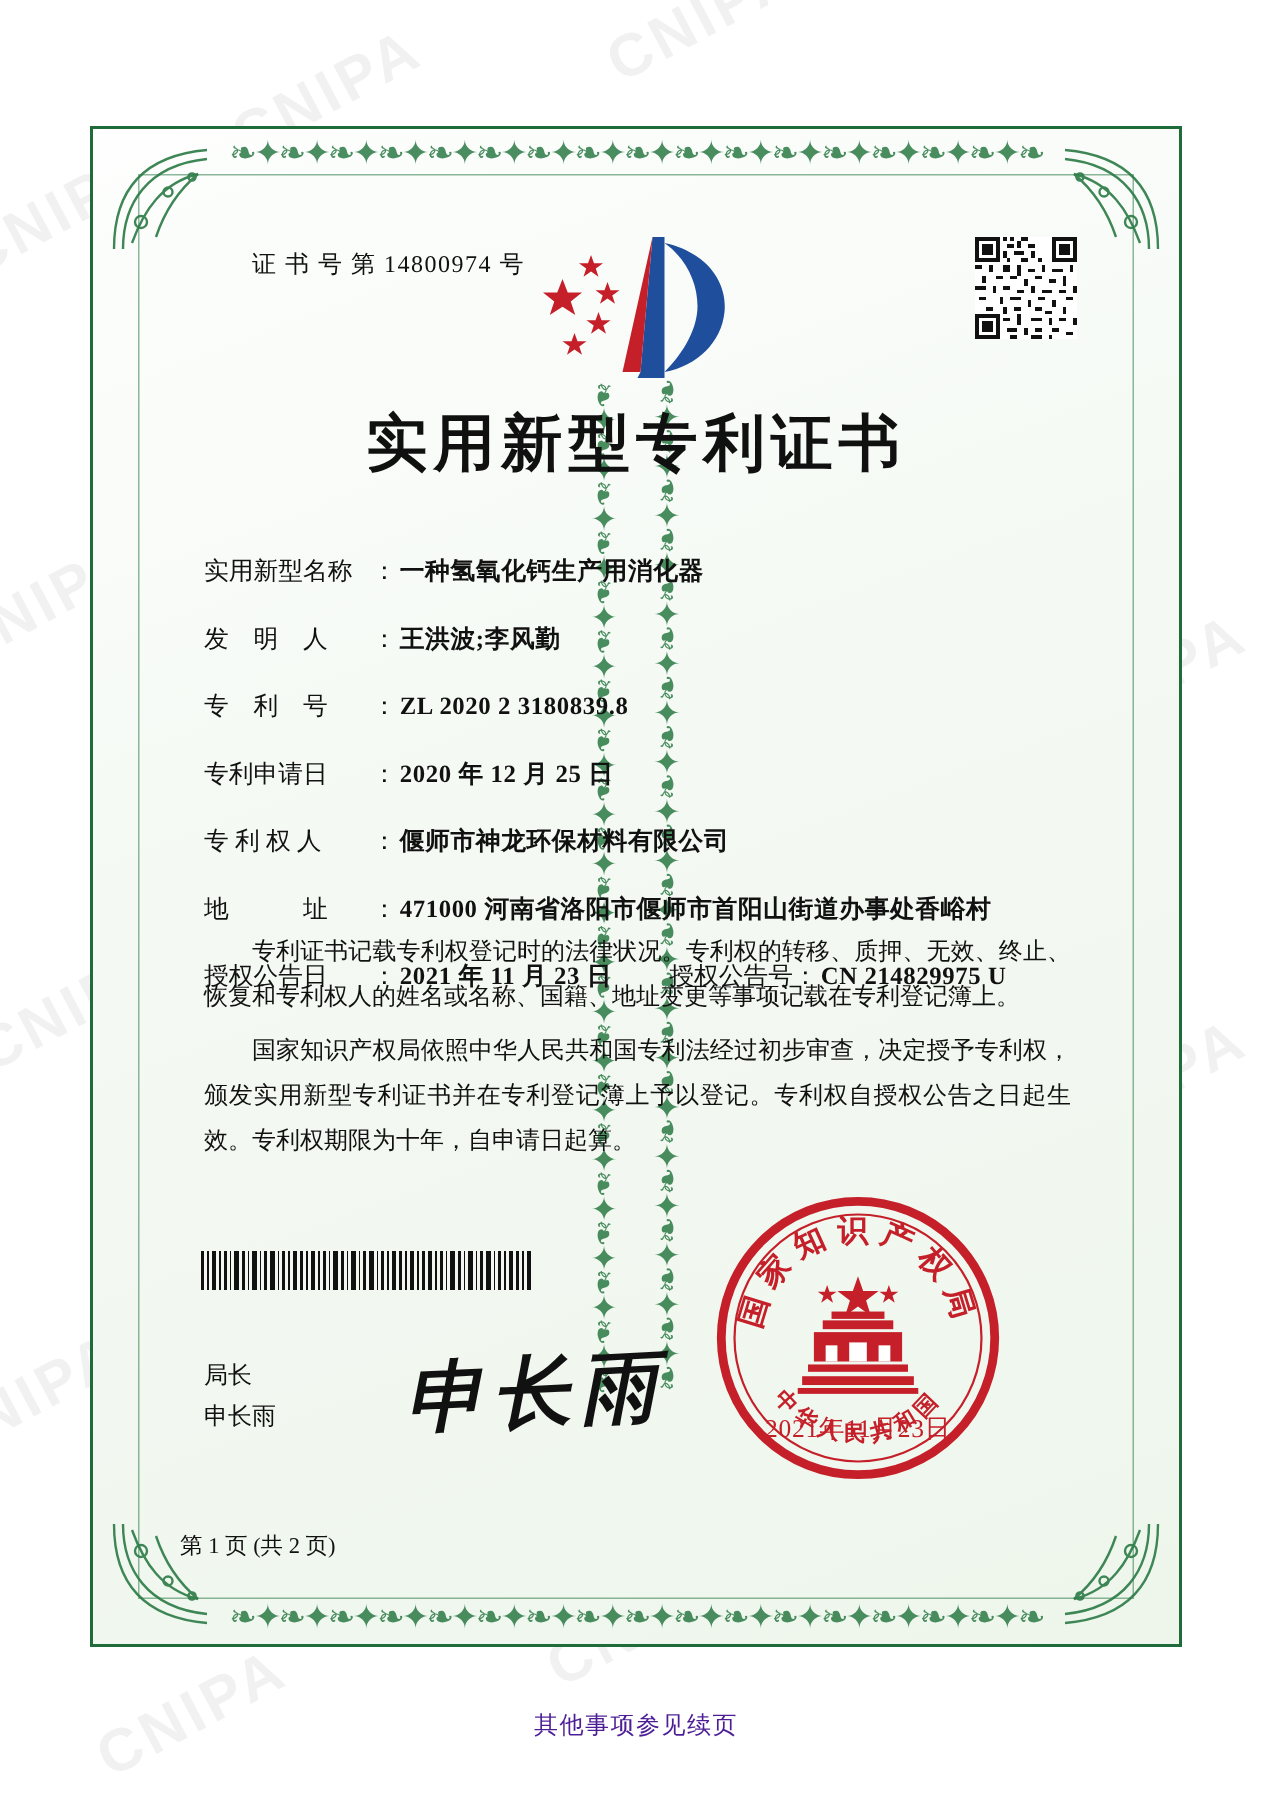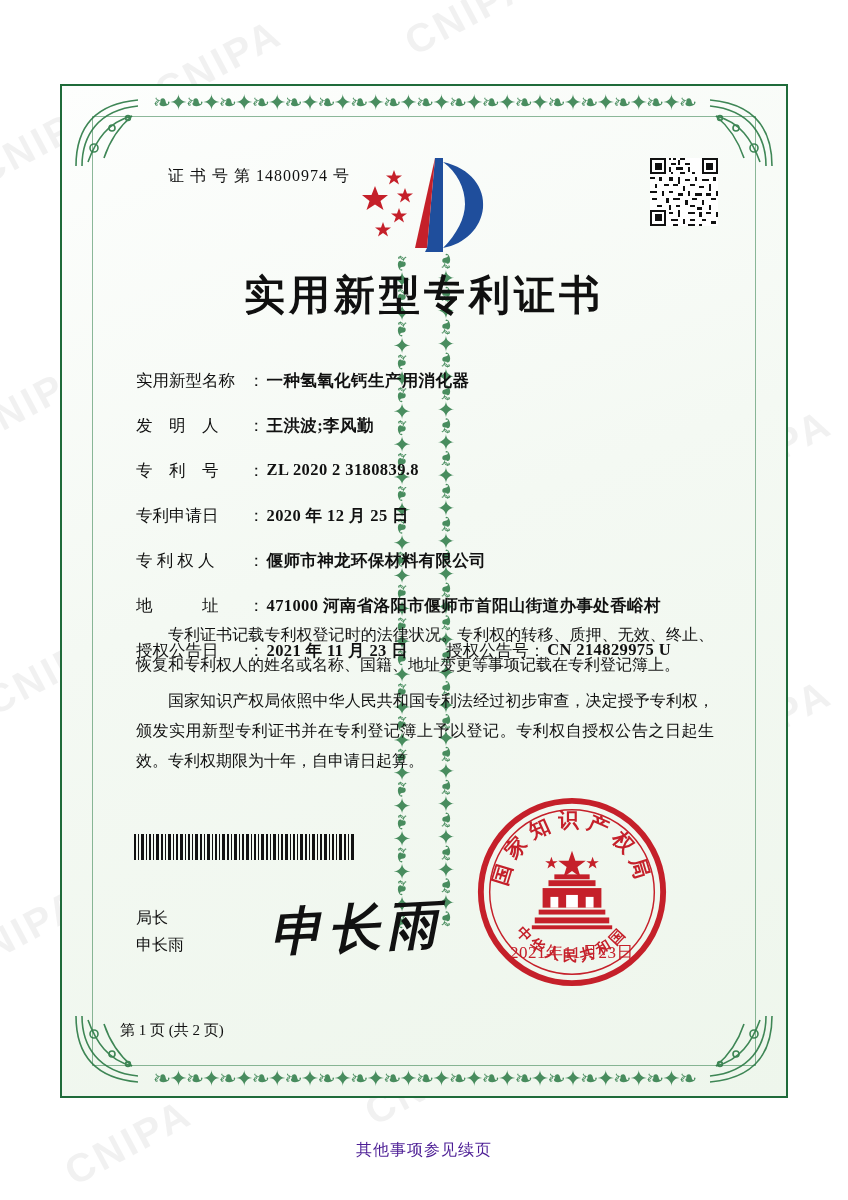--- a/index.html
+++ b/index.html
@@ -132,21 +132,21 @@
   }
 
   .fields {
     position: absolute;
     left: 16px;
     right: 10px;
     top: 230px;
   }
   .field-row {
     display: flex;
-    align-items: flex-start;
+    align-items: center;
     font-size: 16.5px;
     margin-bottom: 23px;
     color: #111;
   }
   .field-label {
     width: 112px;
     flex: 0 0 112px;
     letter-spacing: 0px;
     white-space: nowrap;
   }

